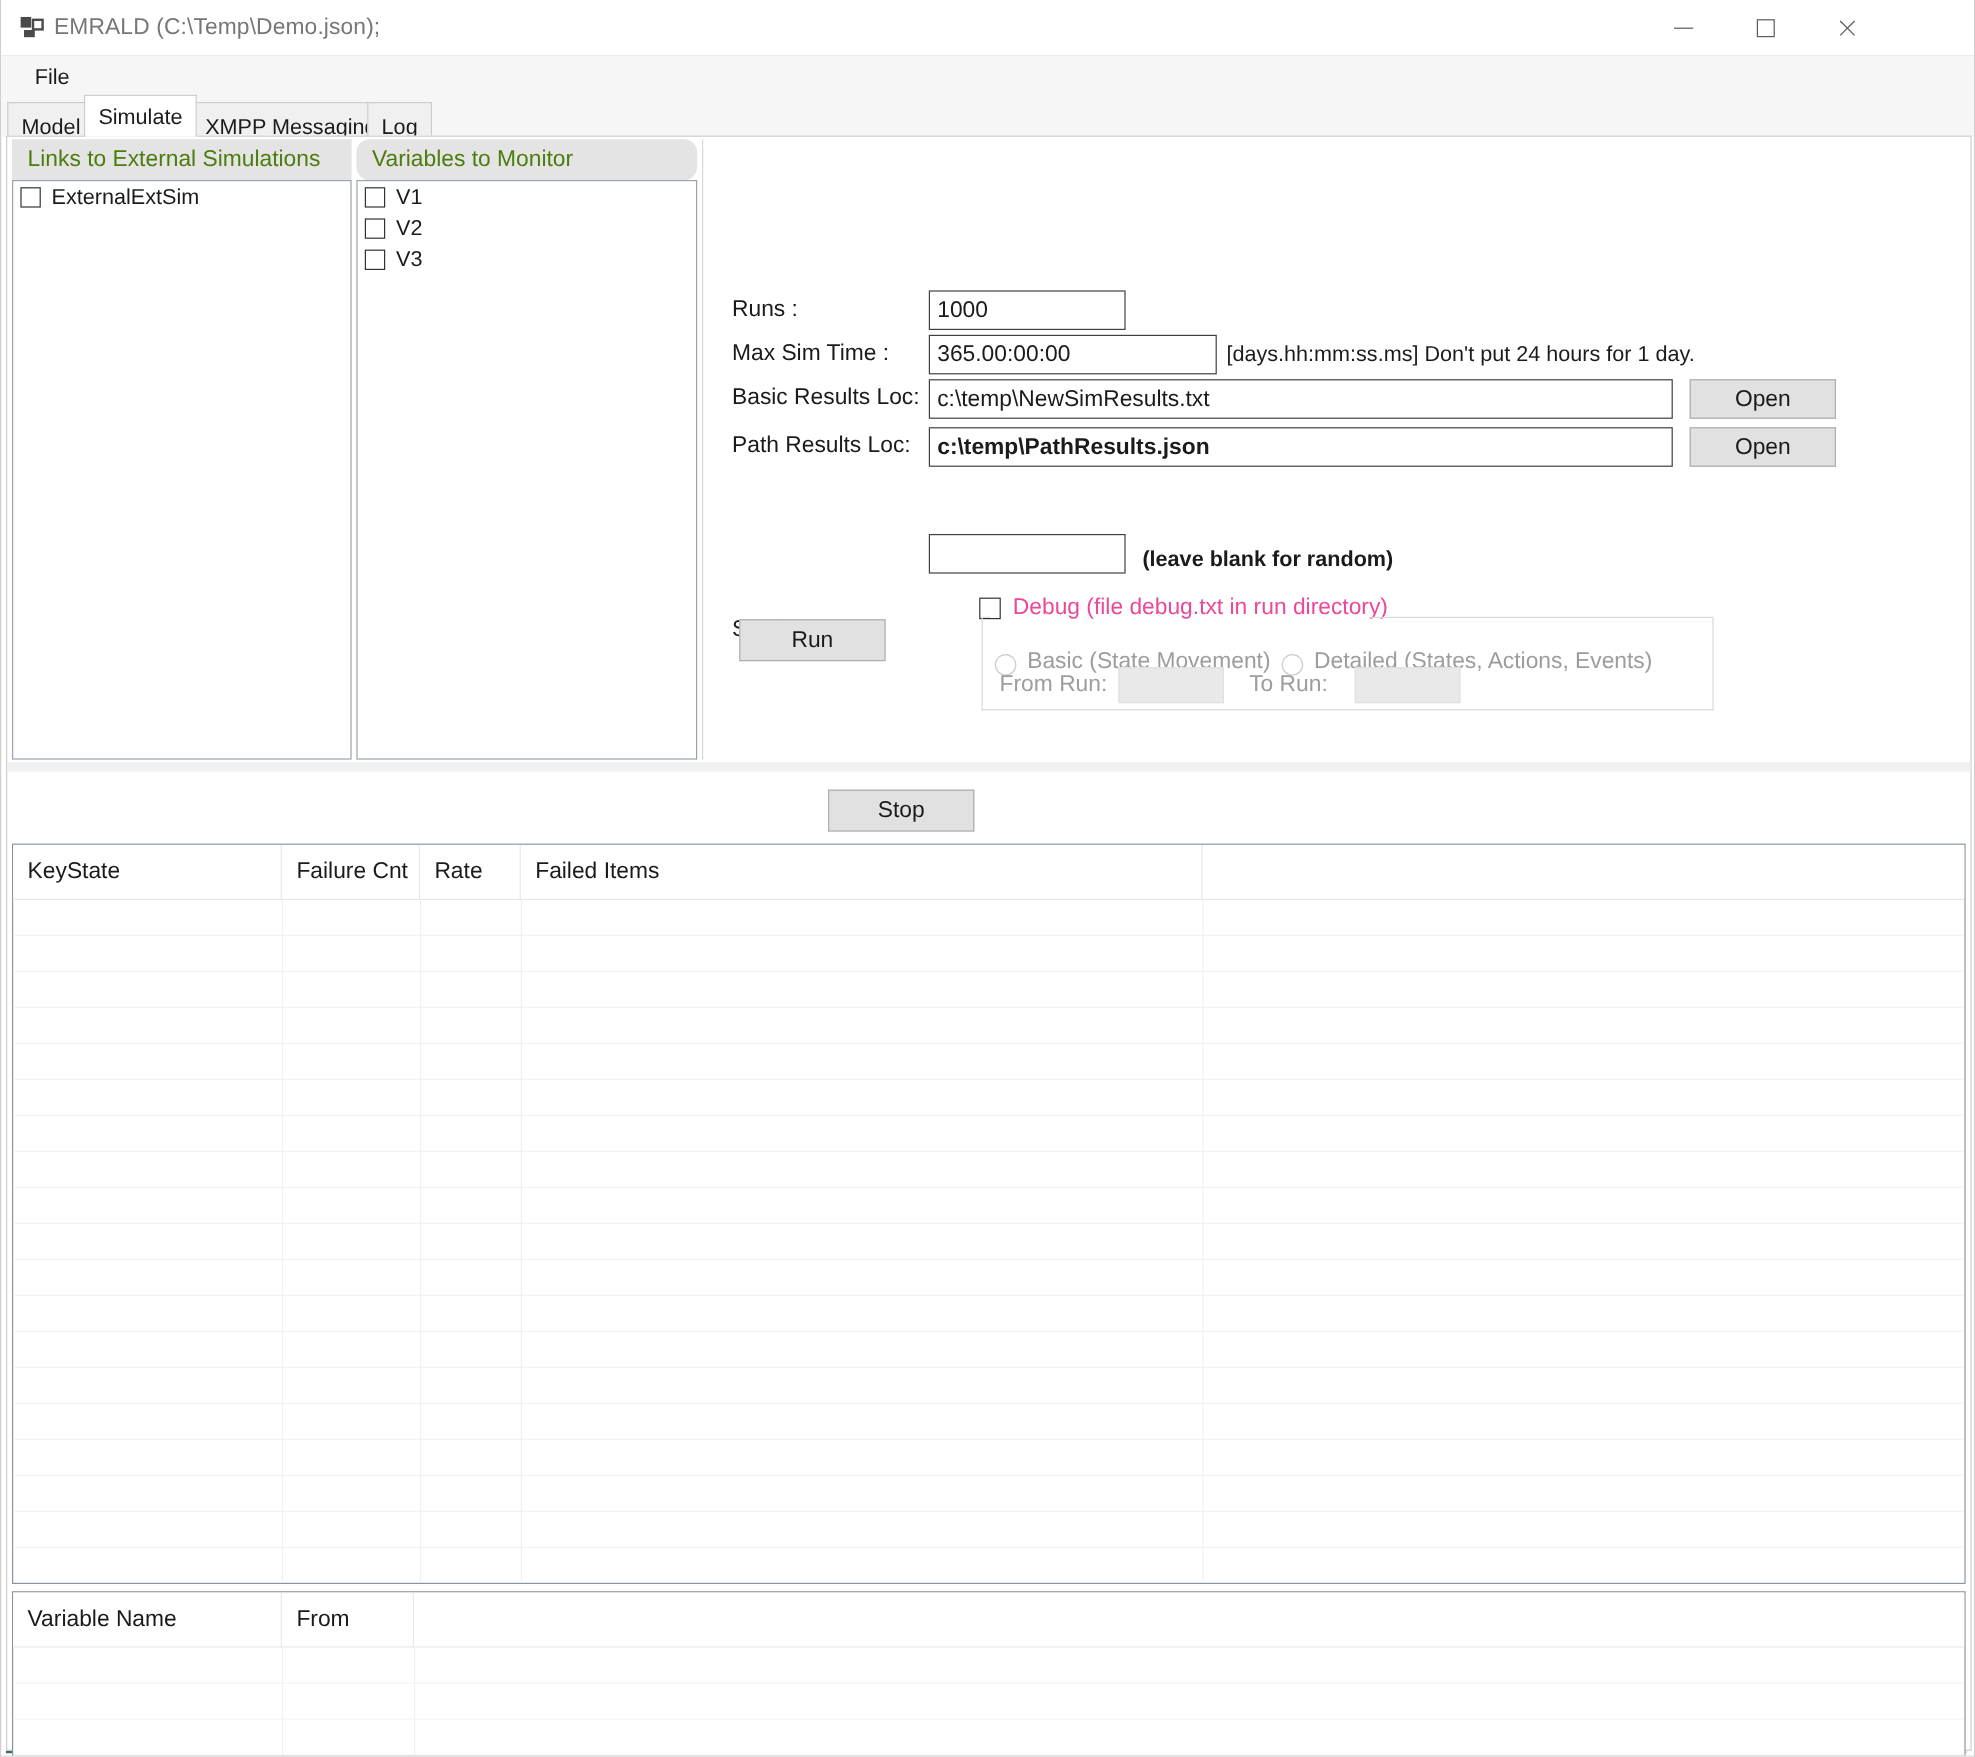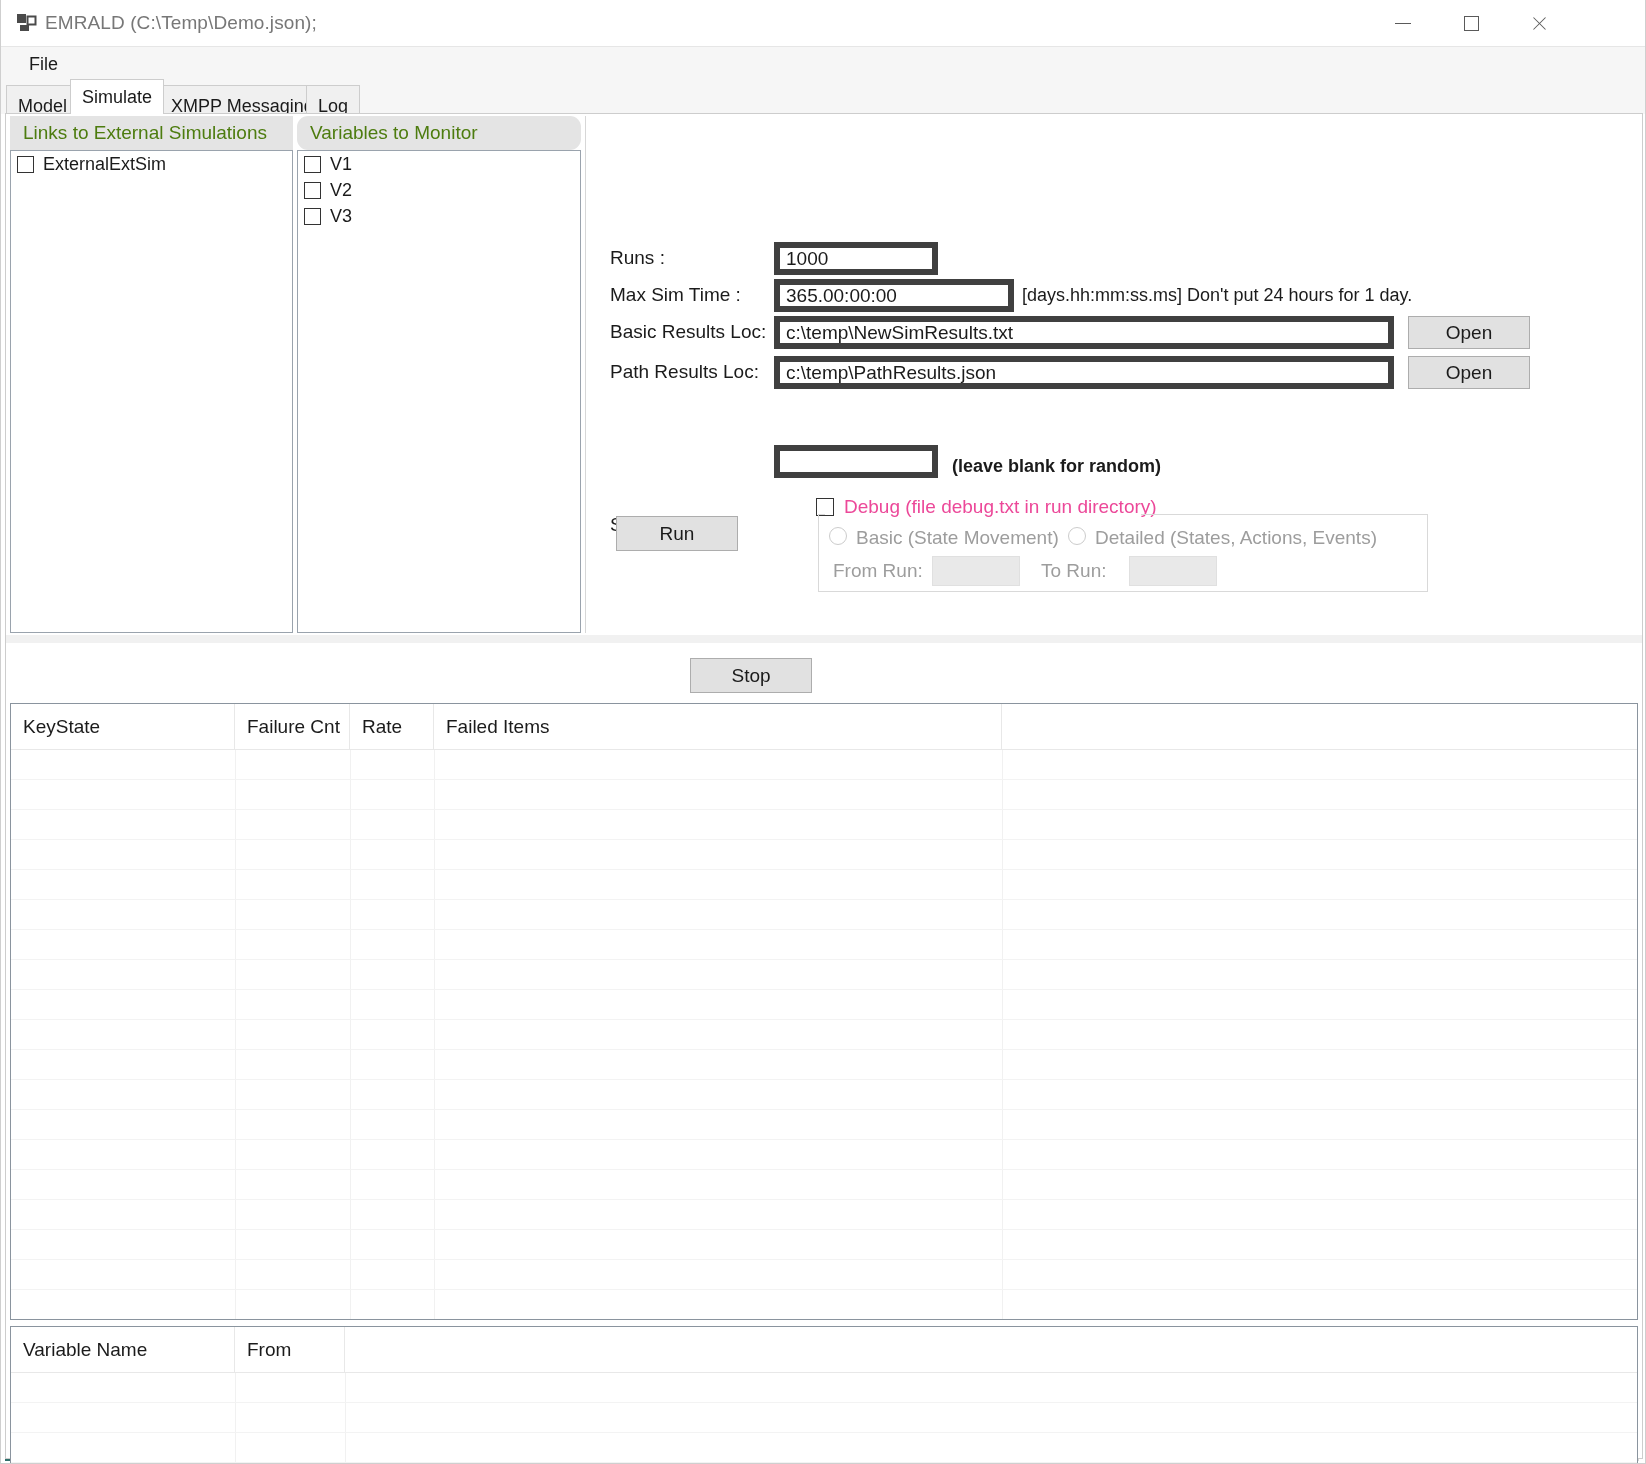--- a/index.html
+++ b/index.html
@@ -128,21 +128,21 @@
     position: absolute; left: 579px; top: 2px;
     width: 1px; height: 517px; background: #d7d7d7;
   }
 
   
   .flabel {
     position: absolute; font-size: 19px; color: #1b1b1b; white-space: nowrap;
   }
   .finput {
     position: absolute;
-    border: 6px solid #404040;
+    border: 1px solid #404040;
     background: #ffffff;
     font-family: "Liberation Sans", sans-serif;
     font-size: 19px; color: #1b1b1b;
     padding: 0 6px;
     outline: none;
   }
   .btn {
     position: absolute;
     background: #e1e1e1;
     border: 1px solid #adadad;
@@ -154,21 +154,21 @@
 
   #lbl-runs      { left: 604px; top: 133px; }
   #in-runs       { left: 768px; top: 128px; width: 164px; height: 33px; }
   #lbl-maxtime   { left: 604px; top: 170px; }
   #in-maxtime    { left: 768px; top: 165px; width: 240px; height: 33px; }
   #note-maxtime  { left: 1016px; top: 171px; font-size: 18px; }
   #lbl-basicloc  { left: 604px; top: 207px; }
   #in-basicloc   { left: 768px; top: 202px; width: 620px; height: 33px; }
   #btn-open1     { left: 1402px; top: 202px; width: 122px; height: 33px; }
   #lbl-pathloc   { left: 604px; top: 247px; }
-  #in-pathloc    { left: 768px; top: 242px; width: 620px; height: 33px; }
+  #in-pathloc    { left: 768px; top: 242px; width: 620px; height: 33px; font-weight: bold; }
   #btn-open2     { left: 1402px; top: 242px; width: 122px; height: 33px; }
 
   #lbl-seed      { left: 604px; top: 352px; margin-top: 48px; }
   #in-seed       { left: 768px; top: 331px; width: 164px; height: 33px; }
   #note-seed     { left: 946px; top: 342px; font-size: 18px; font-weight: bold; }
 
   #btn-run       { left: 610px; top: 402px; width: 122px; height: 35px; }
 
   
   #cb-debug-wrap {
@@ -189,22 +189,22 @@
   }
   .groupbox:before { left: 0; width: 6px; }
   .groupbox:after  { left: 322px; right: 0; }
 
   .radio {
     width: 18px; height: 18px; border-radius: 50%;
     border: 1px solid #cccccc; background: #ffffff;
     margin-right: 9px; flex: 0 0 auto;
   }
   .radio-wrap {
-    position: absolute; display: flex; align-items: flex-start;
-    font-size: 19px; color: #9d9d9d; white-space: nowrap;
+    position: absolute; display: flex; align-items: flex-end;
+    font-size: 19px; color: #9d9d9d; white-space: nowrap; margin-top: 14px;
   }
   #rb-basic    { left: 10px; top: 13px; }
   #rb-detailed { left: 249px; top: 13px; }
 
   #lbl-fromrun { position: absolute; left: 14px; top: 46px; font-size: 19px; color: #9d9d9d; }
   #in-fromrun  { position: absolute; left: 113px; top: 42px; width: 88px; height: 30px;
                  background: #e9e9e9; border: 1px solid #e0e0e0; }
   #lbl-torun   { position: absolute; left: 222px; top: 46px; font-size: 19px; color: #9d9d9d; }
   #in-torun    { position: absolute; left: 310px; top: 42px; width: 88px; height: 30px;
                  background: #e9e9e9; border: 1px solid #e0e0e0; }

